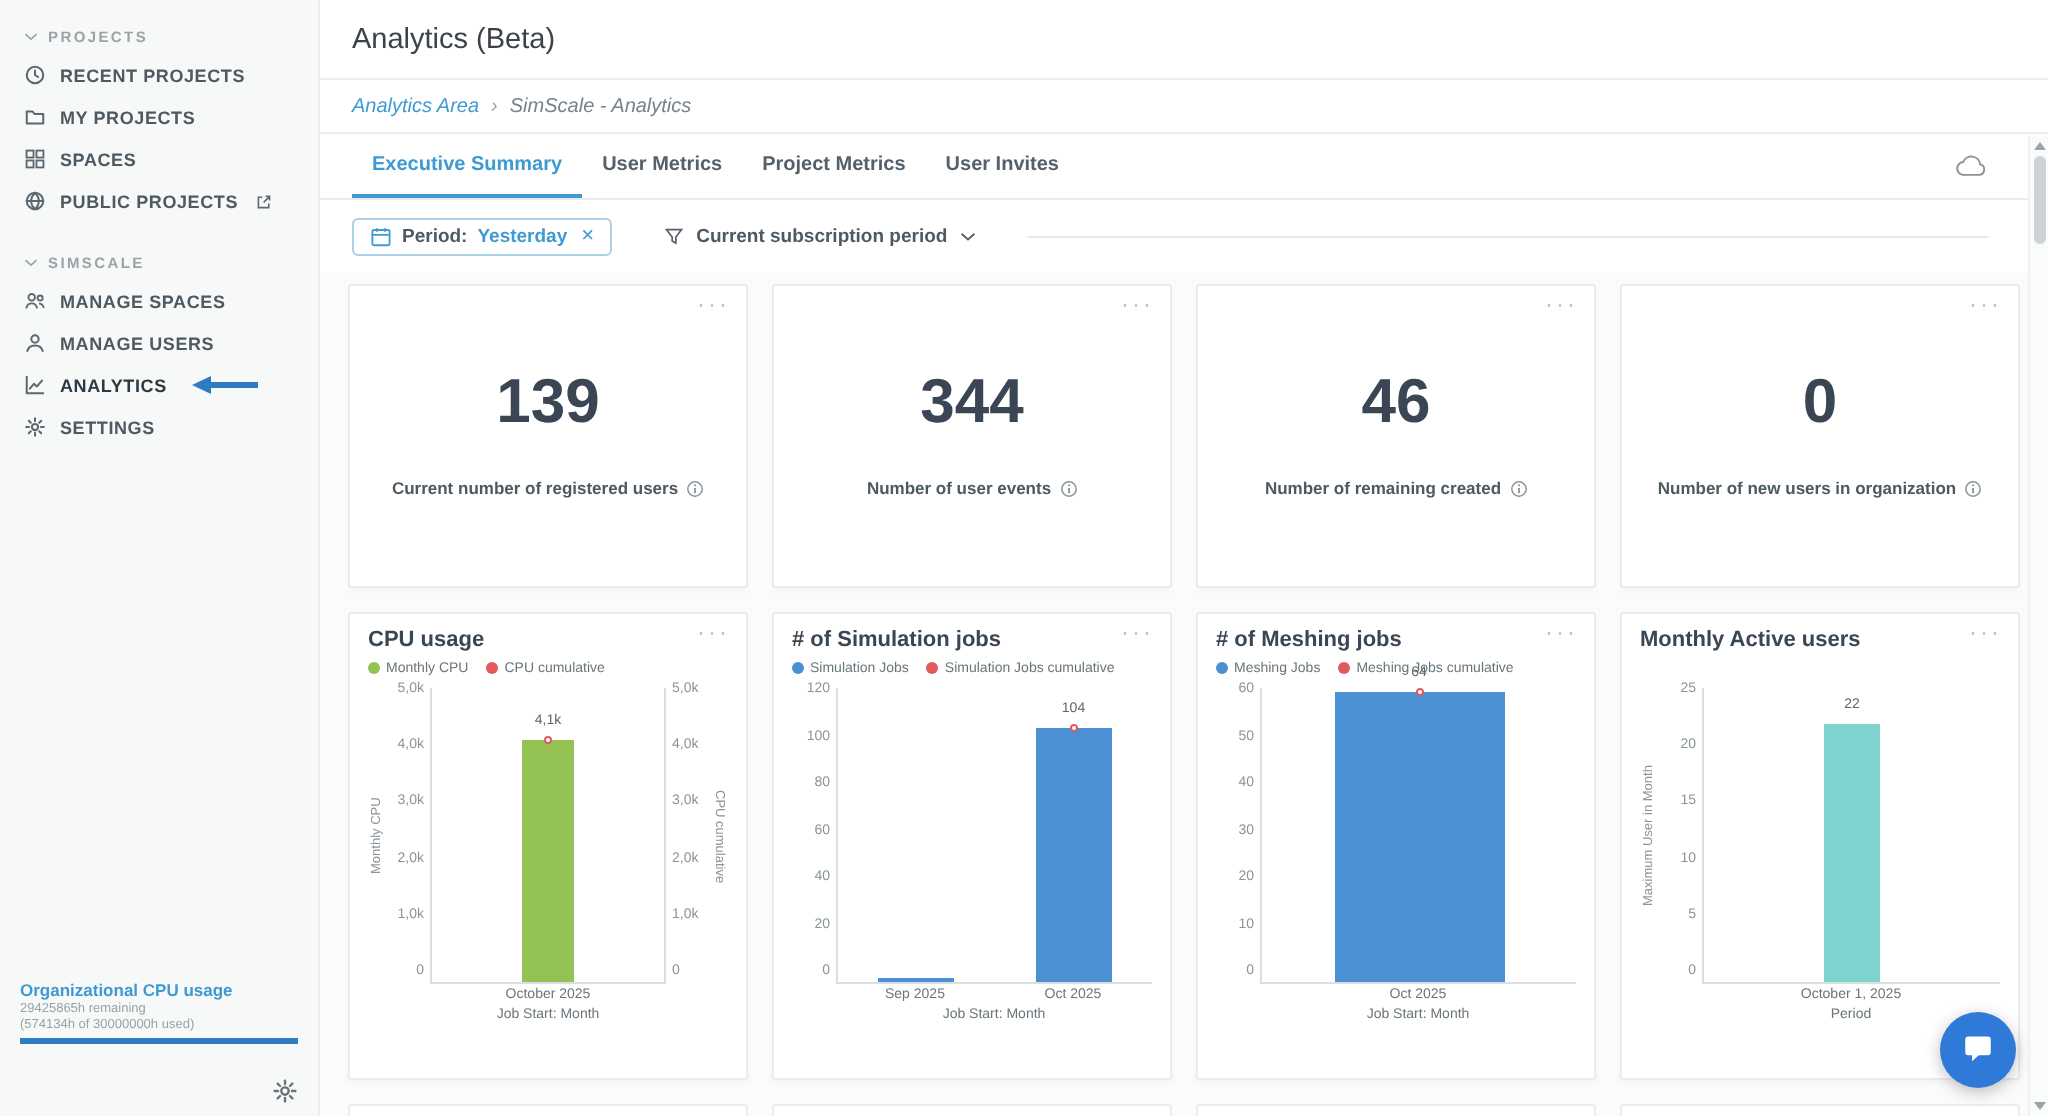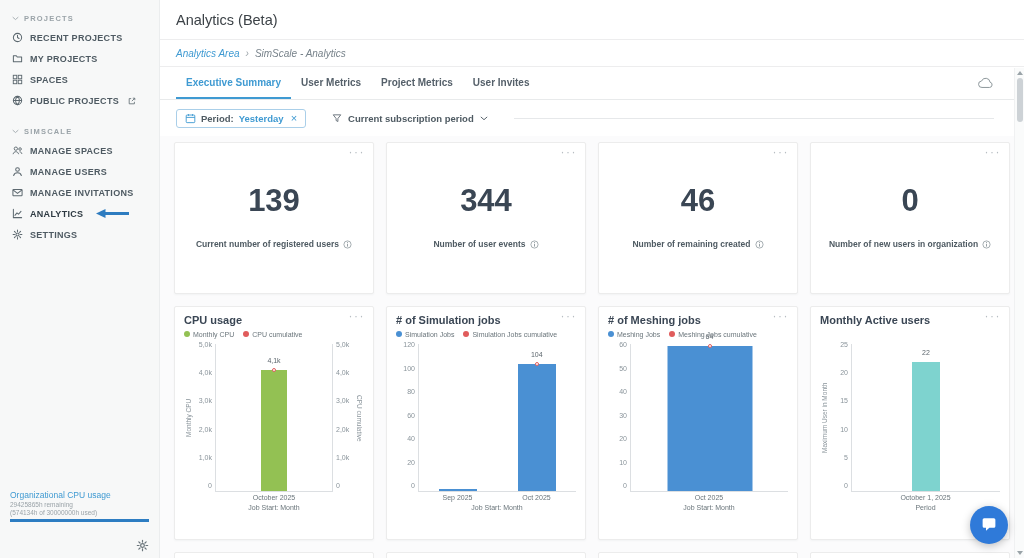--- a/index.html
+++ b/index.html
@@ -13,21 +13,21 @@
   .sb-section-header svg{ width:7px; height:5px; }
   .sb-item{ display:flex; align-items:center; gap:7px; padding:5px 12px; color:#4e5a62; font-size:9px; font-weight:bold; letter-spacing:.3px; cursor:pointer; white-space:nowrap; }
   .sb-item.active{ color:#2e3a42; }
   .sb-icon{ width:11px; height:11px; color:#5c686f; display:flex; flex:none; }
   .sb-icon svg{ width:11px; height:11px; }
   .ext{ margin-left:2px; color:#5c686f; display:flex; }
   .ext svg{ width:8px; height:8px; }
   .annot-arrow{ margin-left:6px; display:flex; align-items:center; }
   .sb-usage{ position:absolute; left:10px; right:10px; bottom:26px; }
   .usage-block{ margin-bottom:10px; }
-  .usage-title{ color:var(--accent); font-size:8.5px; font-weight:normal; cursor:pointer; }
+  .usage-title{ color:var(--accent); font-size:8.5px; font-weight:bold; cursor:pointer; }
   .usage-line{ color:#9aa3a8; font-size:6.5px; margin-top:1px; white-space:nowrap; }
   .usage-bar{ height:3px; background:#2d7dc2; margin-top:3px; }
   .sb-gear{ position:absolute; right:10px; bottom:6px; color:#6a757b; cursor:pointer; display:flex; }
   .sb-gear svg{ width:13px; height:13px; }
 
   
   .main{ flex:1; display:flex; flex-direction:column; min-width:0; position:relative; background:#fff; }
   .topbar{ height:40px; min-height:40px; display:flex; align-items:center; padding:0 16px; border-bottom:1px solid #ededee; }
   .page-title{ font-size:14.5px; color:#3c4247; font-weight:500; }
   .breadcrumb-row{ height:27px; min-height:27px; display:flex; align-items:center; gap:6px; padding:0 16px; border-bottom:1px solid #ededee; font-size:10px;font-style:italic; }
@@ -165,29 +165,20 @@
         </div>
         <div class="sb-item">
           <span class="sb-icon">
             <svg viewBox="0 0 12 12">
               <circle cx="6" cy="3.8" r="2" fill="none" stroke="currentColor" stroke-width="1.1" stroke-linecap="round" stroke-linejoin="round"></circle>
               <path d="M1.8 10.4c.5-2.1 2.1-3.1 4.2-3.1s3.7 1 4.2 3.1" fill="none" stroke="currentColor" stroke-width="1.1" stroke-linecap="round" stroke-linejoin="round"></path>
             </svg>
           </span>
           <span class="sb-label">MANAGE USERS</span>
         </div>
-        <div class="sb-item">
-          <span class="sb-icon">
-            <svg viewBox="0 0 12 12">
-              <rect x="1" y="2.8" width="10" height="6.8" rx="0.8" fill="none" stroke="currentColor" stroke-width="1.1" stroke-linecap="round" stroke-linejoin="round"></rect>
-              <path d="M1.4 3.4L6 7l4.6-3.6" fill="none" stroke="currentColor" stroke-width="1.1" stroke-linecap="round" stroke-linejoin="round"></path>
-            </svg>
-          </span>
-          <span class="sb-label">MANAGE INVITATIONS</span>
-        </div>
         <div class="sb-item active">
           <span class="sb-icon">
             <svg viewBox="0 0 12 12">
               <path d="M1.5 1.5v9h9" fill="none" stroke="currentColor" stroke-width="1.1" stroke-linecap="round" stroke-linejoin="round"></path>
               <path d="M3.2 8l2.2-2.6 1.7 1.4 2.7-3.2" fill="none" stroke="currentColor" stroke-width="1.1" stroke-linecap="round" stroke-linejoin="round"></path>
             </svg>
           </span>
           <span class="sb-label">ANALYTICS</span>
           <span class="annot-arrow">
             <svg width="34" height="9" viewBox="0 0 34 9">

